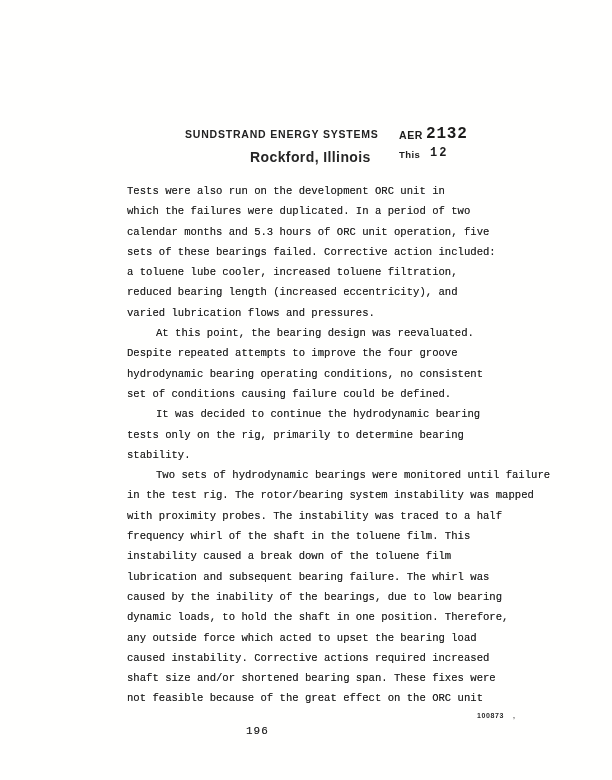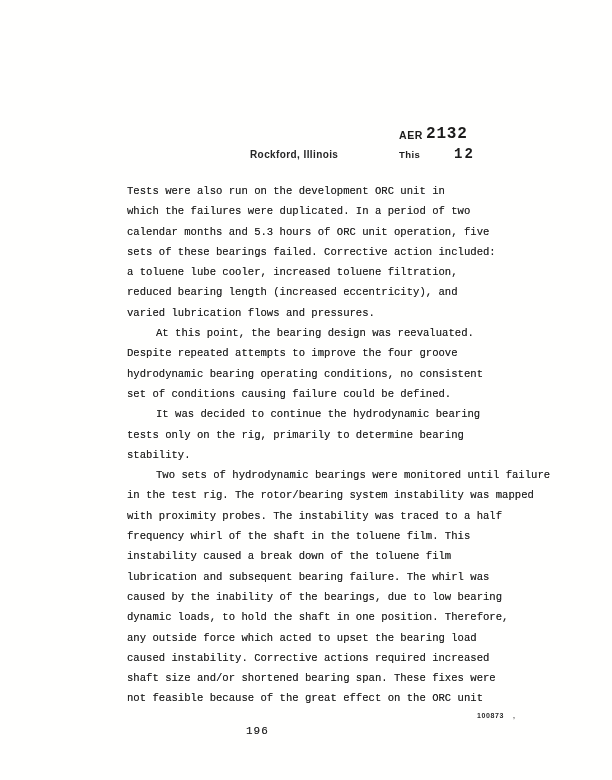--- a/index.html
+++ b/index.html
@@ -25,21 +25,21 @@
   .company {
     left: 185px;
     top: 128px;
     font-size: 10.5px;
     letter-spacing: 0.8px;
     color: #222;
   }
   .location {
     left: 222px;
     top: 149px;
-    font-size: 10px;
+    font-size: 14px;
     letter-spacing: 0.4px;
     color: #262626;
     padding-left: 28px;
   }
   .doc-label {
     left: 399px;
     top: 129px;
     font-size: 10.5px;
     letter-spacing: 0.6px;
   }
@@ -54,24 +54,23 @@
   .page-label {
     left: 399px;
     top: 149px;
     font-size: 9.5px;
     letter-spacing: 0.4px;
   }
   .page-value {
     left: 430px;
     top: 146px;
     font-family: "Liberation Mono", monospace;
-    font-size: 14px;
+    font-size: 12px;
     font-weight: bold;
     letter-spacing: 2px;
-    margin-left: 24px;
   }
   
   .doc-body {
     position: absolute;
     left: 88px;
     top: 181px;
     width: 440px;
     font-family: "Liberation Mono", "DejaVu Sans Mono", monospace;
     font-size: 10.6px;
     line-height: 20.3px;
@@ -110,20 +109,21 @@
     letter-spacing: 1px;
     color: #222;
     text-shadow: 0 0 0.5px rgba(25, 25, 25, 0.5);
   }
 </style>
 </head>
 <body>
 
 <div class="page">
 
+  <div class="hdr company">SUNDSTRAND ENERGY SYSTEMS</div>
 
   <div class="hdr location">Rockford, Illinois</div>
 
   <div class="hdr doc-label">AER</div>
 
   <div class="hdr doc-number">2132</div>
 
   <div class="hdr page-label">This</div>
 
   <div class="hdr page-value">12</div>

